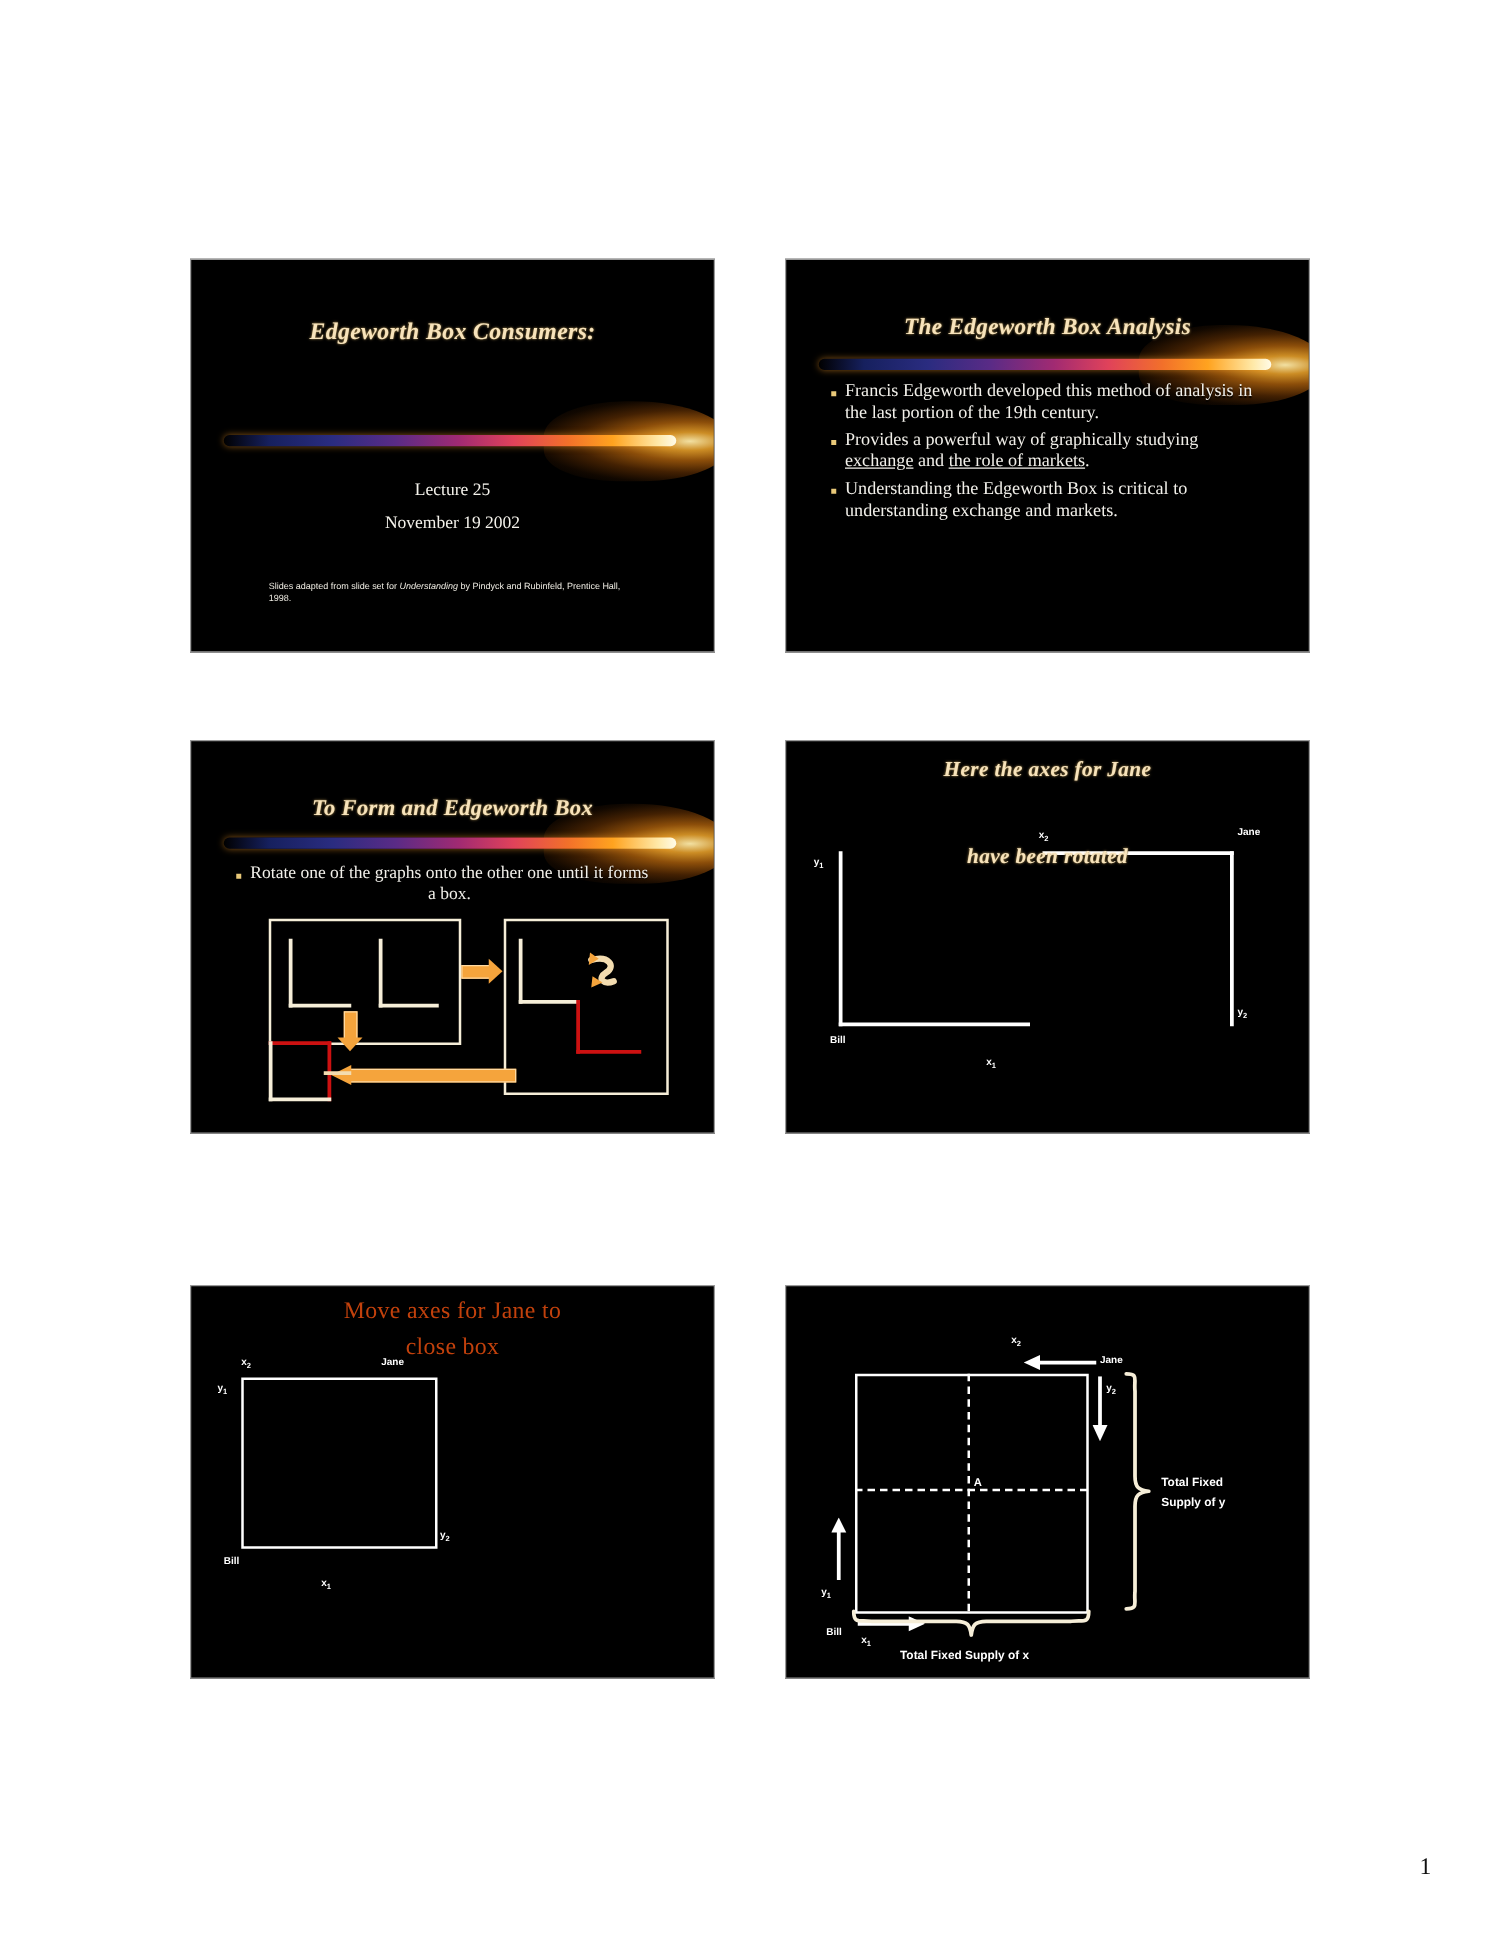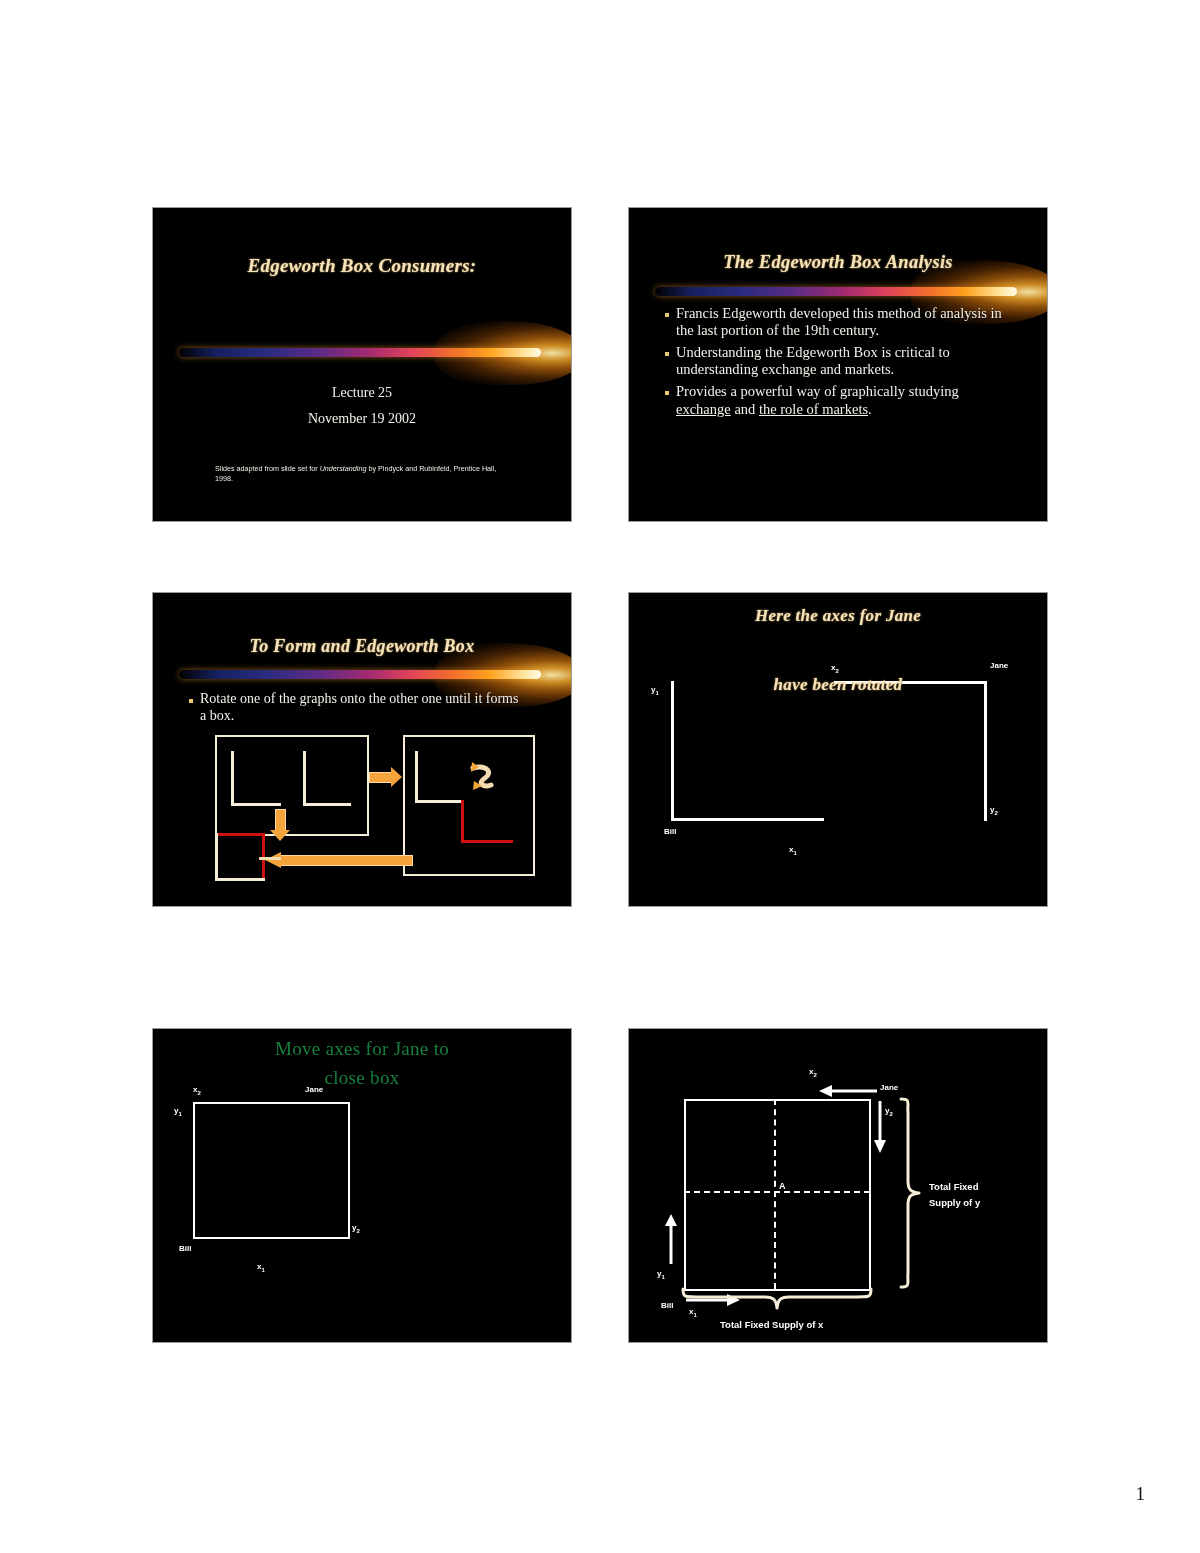--- a/index.html
+++ b/index.html
@@ -21,21 +21,21 @@
   .slide.row3{top:1028px;}
 
   
   .stitle{
     position:absolute;left:0;right:0;text-align:center;
     font-style:italic;font-weight:bold;color:#f7e3bb;
     font-family:"Liberation Serif",serif;
     text-shadow:0 0 2px rgba(255,210,120,.8),0 1px 1px #000;
     letter-spacing:.3px;z-index:5;
   }
-  .stitle.plain{font-style:normal;font-weight:normal;color:#15803d;text-shadow:0 1px 1px #000;}
+  .stitle.plain{font-style:normal;font-weight:normal;color:#c2410c;text-shadow:0 1px 1px #000;}
 
   .swoosh-wrap{position:absolute;height:44px;left:0;right:0;z-index:2;pointer-events:none;}
   .swoosh-glow{
     position:absolute;right:-14px;top:-10px;width:150px;height:64px;
     border-radius:50% 60% 55% 45%;
     background:radial-gradient(ellipse at 78% 50%,
        rgba(255,236,170,.95) 0%,
        rgba(255,176,46,.80) 16%,
        rgba(226,126,16,.62) 34%,
        rgba(168,82,6,.40) 55%,
@@ -125,38 +125,38 @@
       <div class="swoosh-bar"></div>
     </div>
 
     <div class="bullets" style="left:36px;width:350px;top:97px;">
       <div class="bul">
         <span class="mk"></span>
         <span class="tx" style="font-size:14.5px;">Francis Edgeworth developed this method of analysis in the last portion of the 19th century.</span>
       </div>
       <div class="bul">
         <span class="mk"></span>
-        <span class="tx" style="font-size:14.5px;">Understanding the Edgeworth Box is critical to understanding exchange and markets.</span>
+        <span class="tx" style="font-size:14.5px;"><span>Provides a powerful way of graphically studying </span><span class="u">exchange</span><span> and </span><span class="u">the role of markets</span><span>.</span></span>
       </div>
       <div class="bul">
         <span class="mk"></span>
-        <span class="tx" style="font-size:14.5px;"><span>Provides a powerful way of graphically studying </span><span class="u">exchange</span><span> and </span><span class="u">the role of markets</span><span>.</span></span>
+        <span class="tx" style="font-size:14.5px;">Understanding the Edgeworth Box is critical to understanding exchange and markets.</span>
       </div>
     </div>
   </div>
 
   <div class="slide col1 row2">
     <div class="stitle" style="top:43px;font-size:18px;">To Form and Edgeworth Box</div>
 
     <div class="swoosh-wrap" style="top:60px;">
       <div class="swoosh-glow"></div>
       <div class="swoosh-bar"></div>
     </div>
 
-    <div class="bullets" style="left:36px;width:330px;top:98px;">
+    <div class="bullets" style="left:36px;width:330px;top:98px;text-align:center;">
       <div class="bul">
         <span class="mk"></span>
         <span class="tx" style="font-size:14px;">Rotate one of the graphs onto the other one until it forms a box.</span>
       </div>
     </div>
 
     <div class="dg" style="left:0;top:0;width:418px;height:313px;">
 
       <div class="boxline" style="left:62px;top:142px;width:150px;height:97px;"></div>
 

